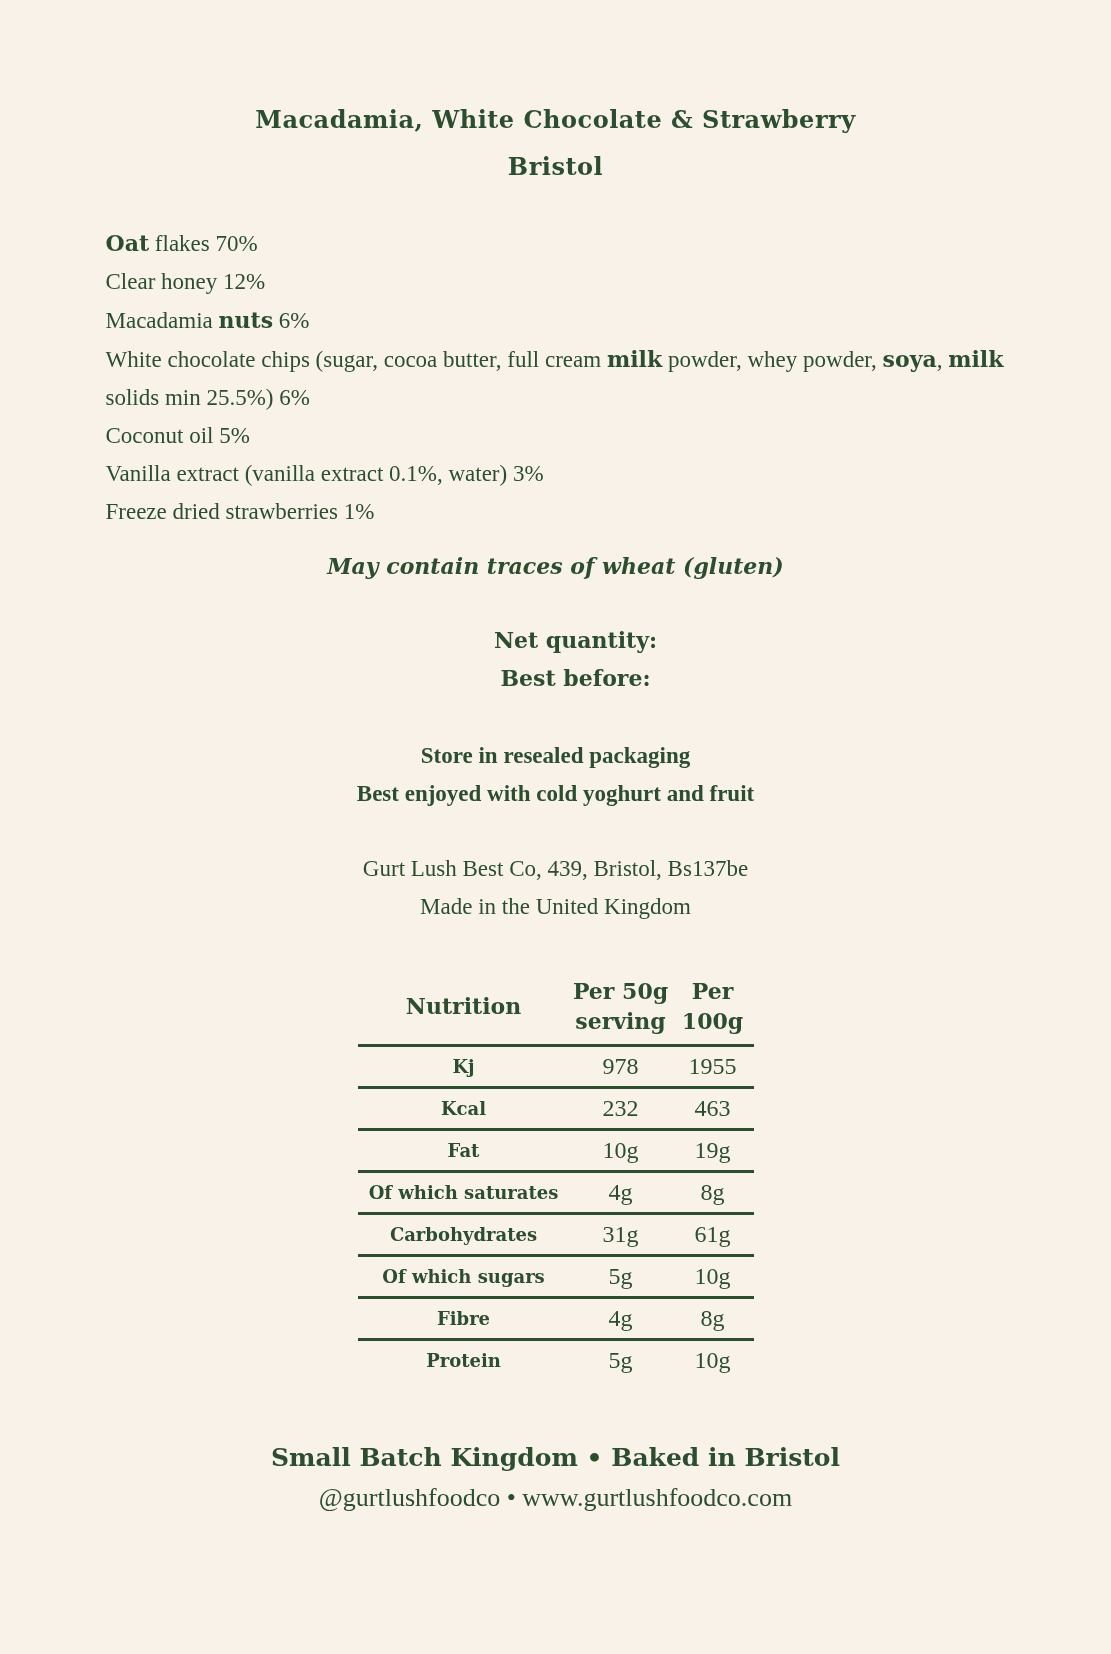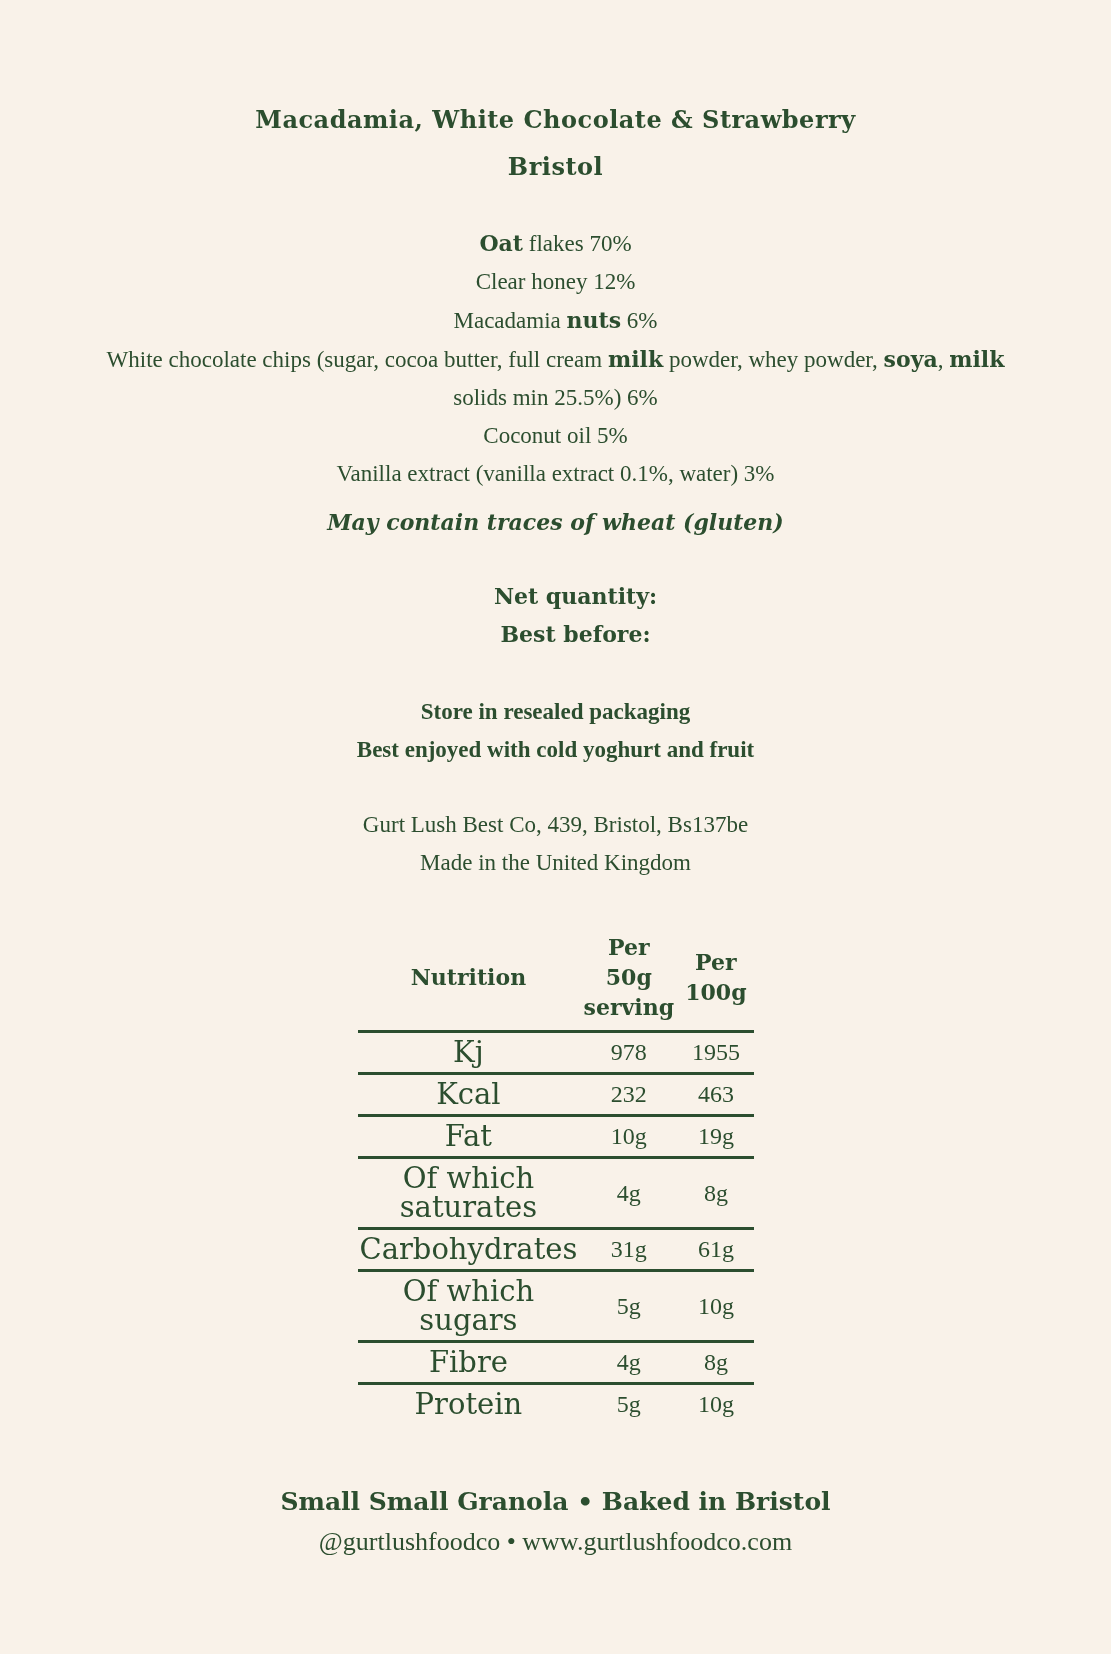--- a/index.html
+++ b/index.html
@@ -24,23 +24,23 @@
   .title{
     font-family:"DejaVu Serif", serif;
     font-weight:700;
     font-size:24px;
     line-height:47px;
     text-align:center;
     letter-spacing:0.5px;
   }
   .title span{display:block;}
   .ingredients{
-    margin:34px auto 10px auto;
+    margin:34px auto 16px auto;
     max-width:900px;
-    text-align:center;
+    text-align:left;
     font-size:23px;
   }
   .ing-line{
     line-height:38px;
   }
   .ingredients b, .bold-serif{
     font-family:"DejaVu Serif", serif;
     font-weight:700;
     font-size:22px;
   }
@@ -90,22 +90,22 @@
   }
   table.nutrition td{
     border-top:3px solid var(--green);
     text-align:center;
     vertical-align:middle;
     padding:5px 2px;
     line-height:29px;
   }
   td.nut-label{
     font-family:"DejaVu Serif", serif;
-    font-weight:400;
-    font-size:29px;
+    font-weight:700;
+    font-size:18px;
     width:212px;
   }
   td.nut-value{
     font-size:24px;
     margin-top:29px;
   }
   th.col-per50{width:102px;}
   th.col-per100{width:82px;}
   .footer{
     margin-top:58px;
@@ -132,20 +132,21 @@
     <span>Bristol</span>
   </h1>
 
   <div class="ingredients">
       <div class="ing-line"><b>Oat</b><span> flakes 70%</span></div>
       <div class="ing-line"><span>Clear honey 12%</span></div>
       <div class="ing-line"><span>Macadamia </span><b>nuts</b><span> 6%</span></div>
       <div class="ing-line"><span>White chocolate chips (sugar, cocoa butter, full cream </span><b>milk</b><span> powder, whey powder, </span><b>soya</b><span>, </span><b>milk</b><span> solids min 25.5%) 6%</span></div>
       <div class="ing-line"><span>Coconut oil 5%</span></div>
       <div class="ing-line"><span>Vanilla extract (vanilla extract 0.1%, water) 3%</span></div>
+      <div class="ing-line"><span>Freeze dried strawberries 1%</span></div>
     </div>
 
   <div class="allergy">May contain traces of wheat (gluten)</div>
 
   <div class="fill-lines">
     <div>Net quantity:</div>
     <div>Best before:</div>
   </div>
 
   <div class="storage">
@@ -204,17 +205,17 @@
         </tr>
         <tr>
           <td class="nut-label">Protein</td>
           <td class="nut-value">5g</td>
           <td class="nut-value">10g</td>
         </tr>
       </tbody>
   </table>
 
   <div class="footer">
-    <div class="tagline">Small Small Granola • Baked in Bristol</div>
+    <div class="tagline">Small Batch Kingdom • Baked in Bristol</div>
     <div class="contact">@gurtlushfoodco • www.gurtlushfoodco.com</div>
   </div>
 
 </div>
 
 </body></html>

